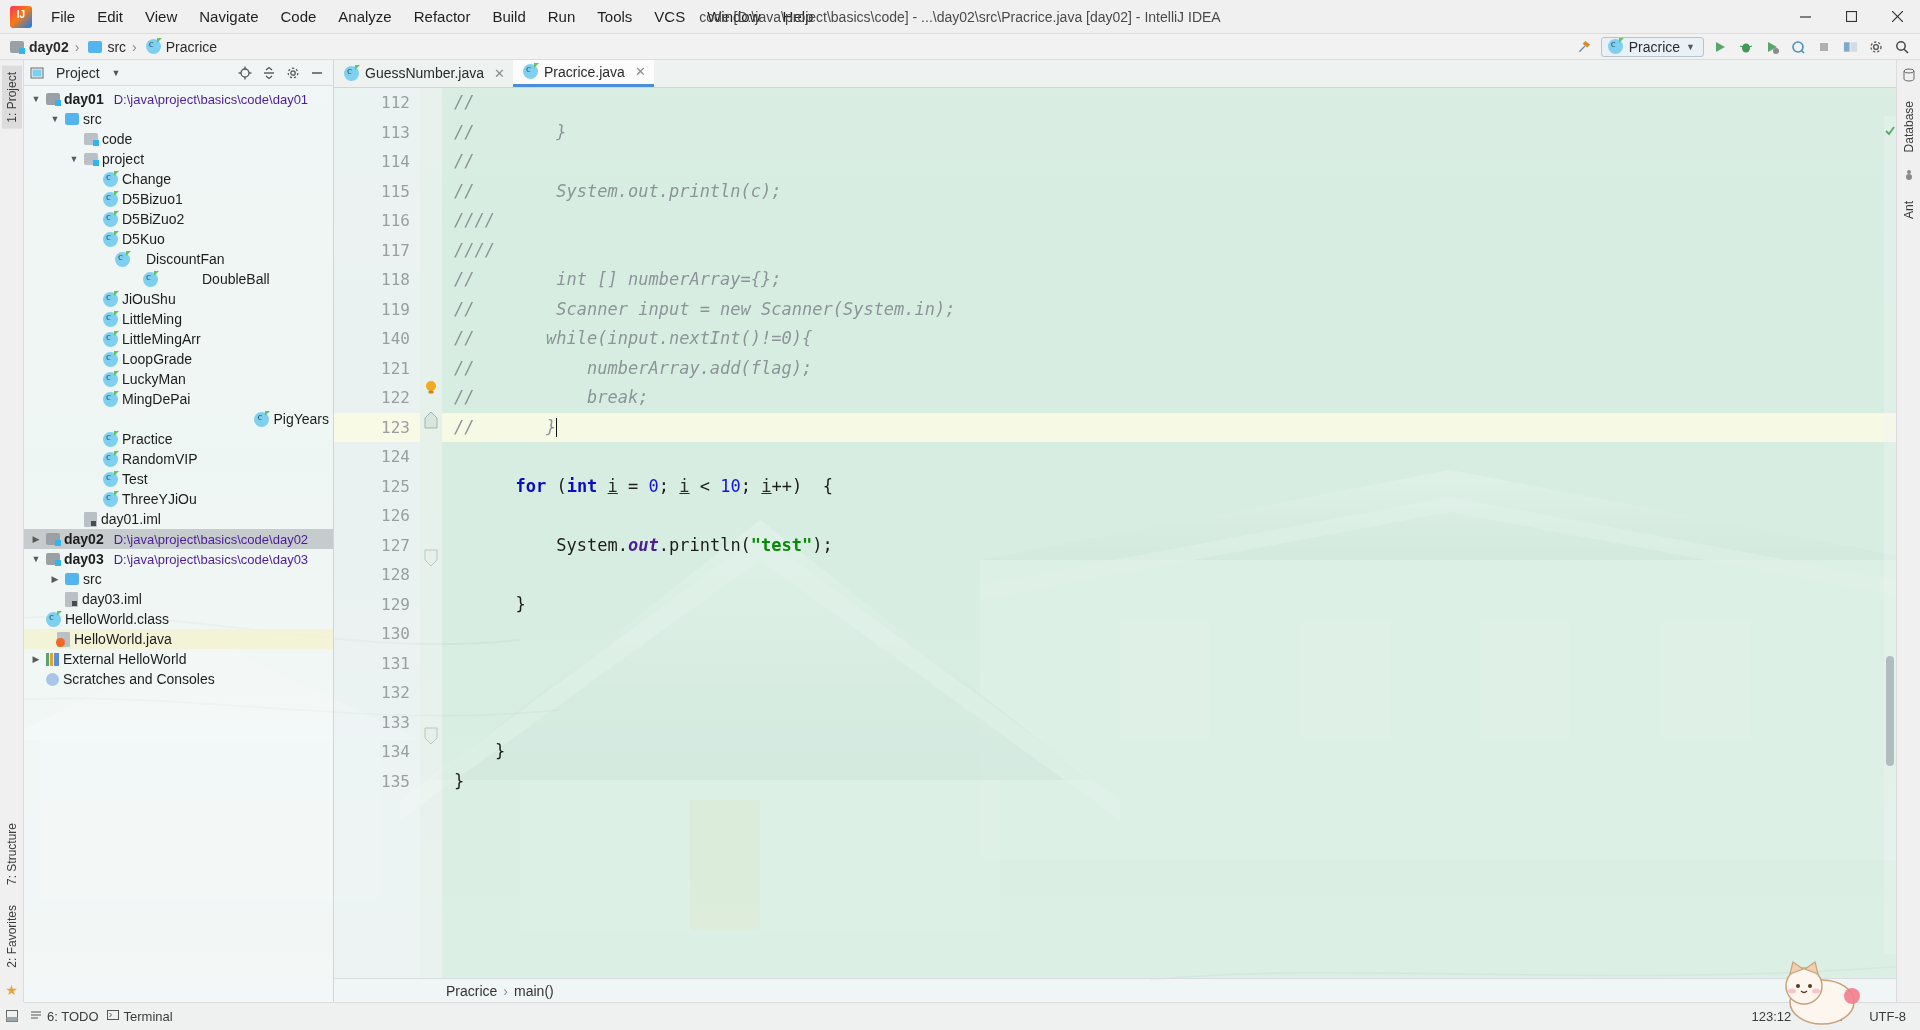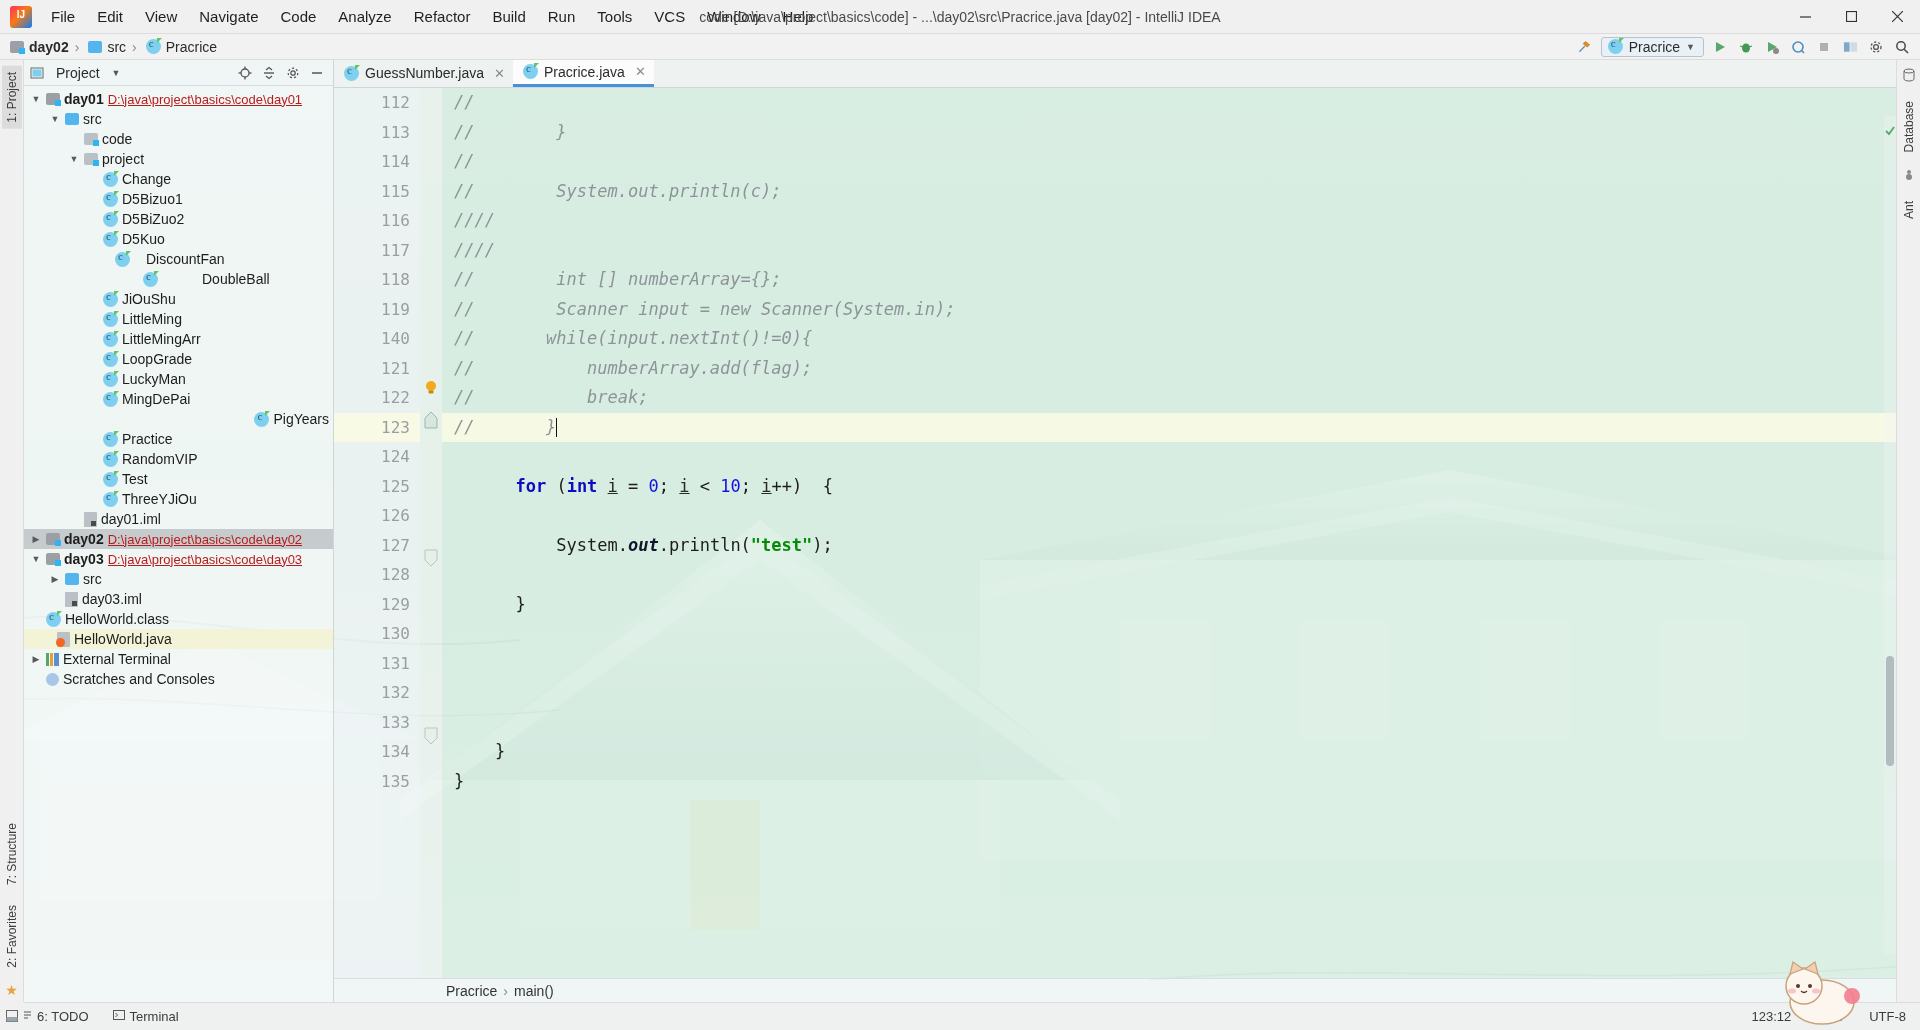--- a/index.html
+++ b/index.html
@@ -102,21 +102,21 @@
   .proj-head .right{margin-left:auto;display:flex;gap:4px;align-items:center;}
   .tree{flex:1;overflow:hidden;padding-top:3px;font-size:14px;}
   .trow{
     display:flex;align-items:center;gap:4px;height:20px;padding-right:4px;white-space:nowrap;cursor:default;
   }
   .trow.sel{background:rgba(190,195,198,.85);}
   .trow.sel2{background:rgba(222,226,229,.6);}
   .arrow{width:12px;height:12px;flex:none;display:flex;align-items:center;justify-content:center;color:#5a5a5a;font-size:9px;}
   .tname{color:#1d1d1d;}
   .tname.b{font-weight:bold;}
-  .tpath{color:#b91c1c;font-size:13px;margin-left:0;overflow:hidden;text-overflow:ellipsis;text-decoration:underline;}
+  .tpath{color:#4c1d95;font-size:13px;margin-left:6px;overflow:hidden;text-overflow:ellipsis;}
   .iml-ico{width:13px;height:15px;background:#b9c0c6;flex:none;position:relative;border-radius:1px;}
   .iml-ico::after{content:"";position:absolute;right:1px;bottom:1px;width:5px;height:5px;background:#4b4b4b;}
   .lib-ico{width:13px;height:13px;flex:none;background:
      linear-gradient(90deg,#5aa469 0 3px,transparent 3px 4px,#e0a33a 4px 7px,transparent 7px 8px,#5b8fd0 8px 11px);
   }
   .jav-ico{width:13px;height:15px;background:#b9c0c6;flex:none;position:relative;border-radius:1px;}
   .jav-ico::after{content:"";position:absolute;left:-1px;bottom:0px;width:9px;height:9px;border-radius:50%;background:#f26722;}
   .scr-ico{width:13px;height:13px;border-radius:50%;background:#a8c6e8;flex:none;}
 
   
@@ -143,21 +143,21 @@
   .codecol{
     flex:1;font-family:"DejaVu Sans Mono",monospace;font-size:17px;
     position:relative;overflow:hidden;background:rgba(198,230,212,.42);
   }
   .cline{height:29.5px;line-height:29.5px;white-space:pre;padding-left:12px;}
   .cline.hl{background:rgba(251,250,226,.88);}
   .cm{color:#8d9499;font-style:italic;}
   .kw{color:#0c0cc2;font-weight:bold;}
   .num{color:#1313e0;}
   .str{color:#058b05;font-weight:bold;}
-  .fld{color:#0f172a;font-style:italic;font-weight:bold;}
+  .fld{color:#4c1d95;font-style:italic;font-weight:bold;}
   .pl{color:#1d1d1d;}
   .ul{text-decoration:underline;}
   .caret{display:inline-block;width:1px;height:19px;background:#111;vertical-align:-4px;}
 
   
   .editor-crumb{
     height:24px;display:flex;align-items:center;gap:6px;padding-left:112px;
     font-size:14px;background:rgba(244,246,247,.55);border-top:1px solid #d7dde0;color:#333;
   }
   .editor-crumb .sep{color:#8a8a8a;}
@@ -165,21 +165,21 @@
   
   .vscroll{position:absolute;right:0;top:28px;bottom:24px;width:12px;background:rgba(240,243,245,.35);}
   .vthumb{position:absolute;right:2px;top:540px;width:8px;height:110px;background:rgba(160,170,176,.75);border-radius:4px;}
   .mark-green{position:absolute;right:1px;top:6px;width:10px;height:10px;}
 
   
   .statusbar{
     position:relative;z-index:5;height:28px;display:flex;align-items:center;
     background:rgba(240,240,240,.72);border-top:1px solid #dcdcdc;font-size:13px;color:#3b3b3b;
   }
-  .sb-left{display:flex;align-items:center;gap:24px;padding-left:20px;}
+  .sb-left{display:flex;align-items:center;gap:8px;padding-left:30px;}
   .sb-item{display:flex;align-items:center;gap:5px;cursor:default;}
   .sb-right{margin-left:auto;display:flex;align-items:center;gap:22px;padding-right:14px;}
 
   
   .bottomstrip{
     position:absolute;left:0;bottom:0;width:24px;height:28px;background:#f0f0f0;
     display:flex;align-items:center;justify-content:center;z-index:6;
   }
 
   
@@ -535,21 +535,21 @@
           <span class="tname">HelloWorld.class</span>
         </div>
         <div class="trow sel2" style="padding-left: 17px; background: rgba(244, 242, 206, 0.75);">
           <span class="arrow"></span>
           <span class="jav-ico"></span>
           <span class="tname">HelloWorld.java</span>
         </div>
         <div class="trow" style="padding-left: 6px;">
           <span class="arrow">▶</span>
           <span class="lib-ico"></span>
-          <span class="tname">External Terminal</span>
+          <span class="tname">External HelloWorld</span>
         </div>
         <div class="trow" style="padding-left: 6px;">
           <span class="arrow"></span>
           <span class="scr-ico"></span>
           <span class="tname">Scratches and Consoles</span>
         </div>
       </div>
   </div>
 
   <div class="editor-area">

